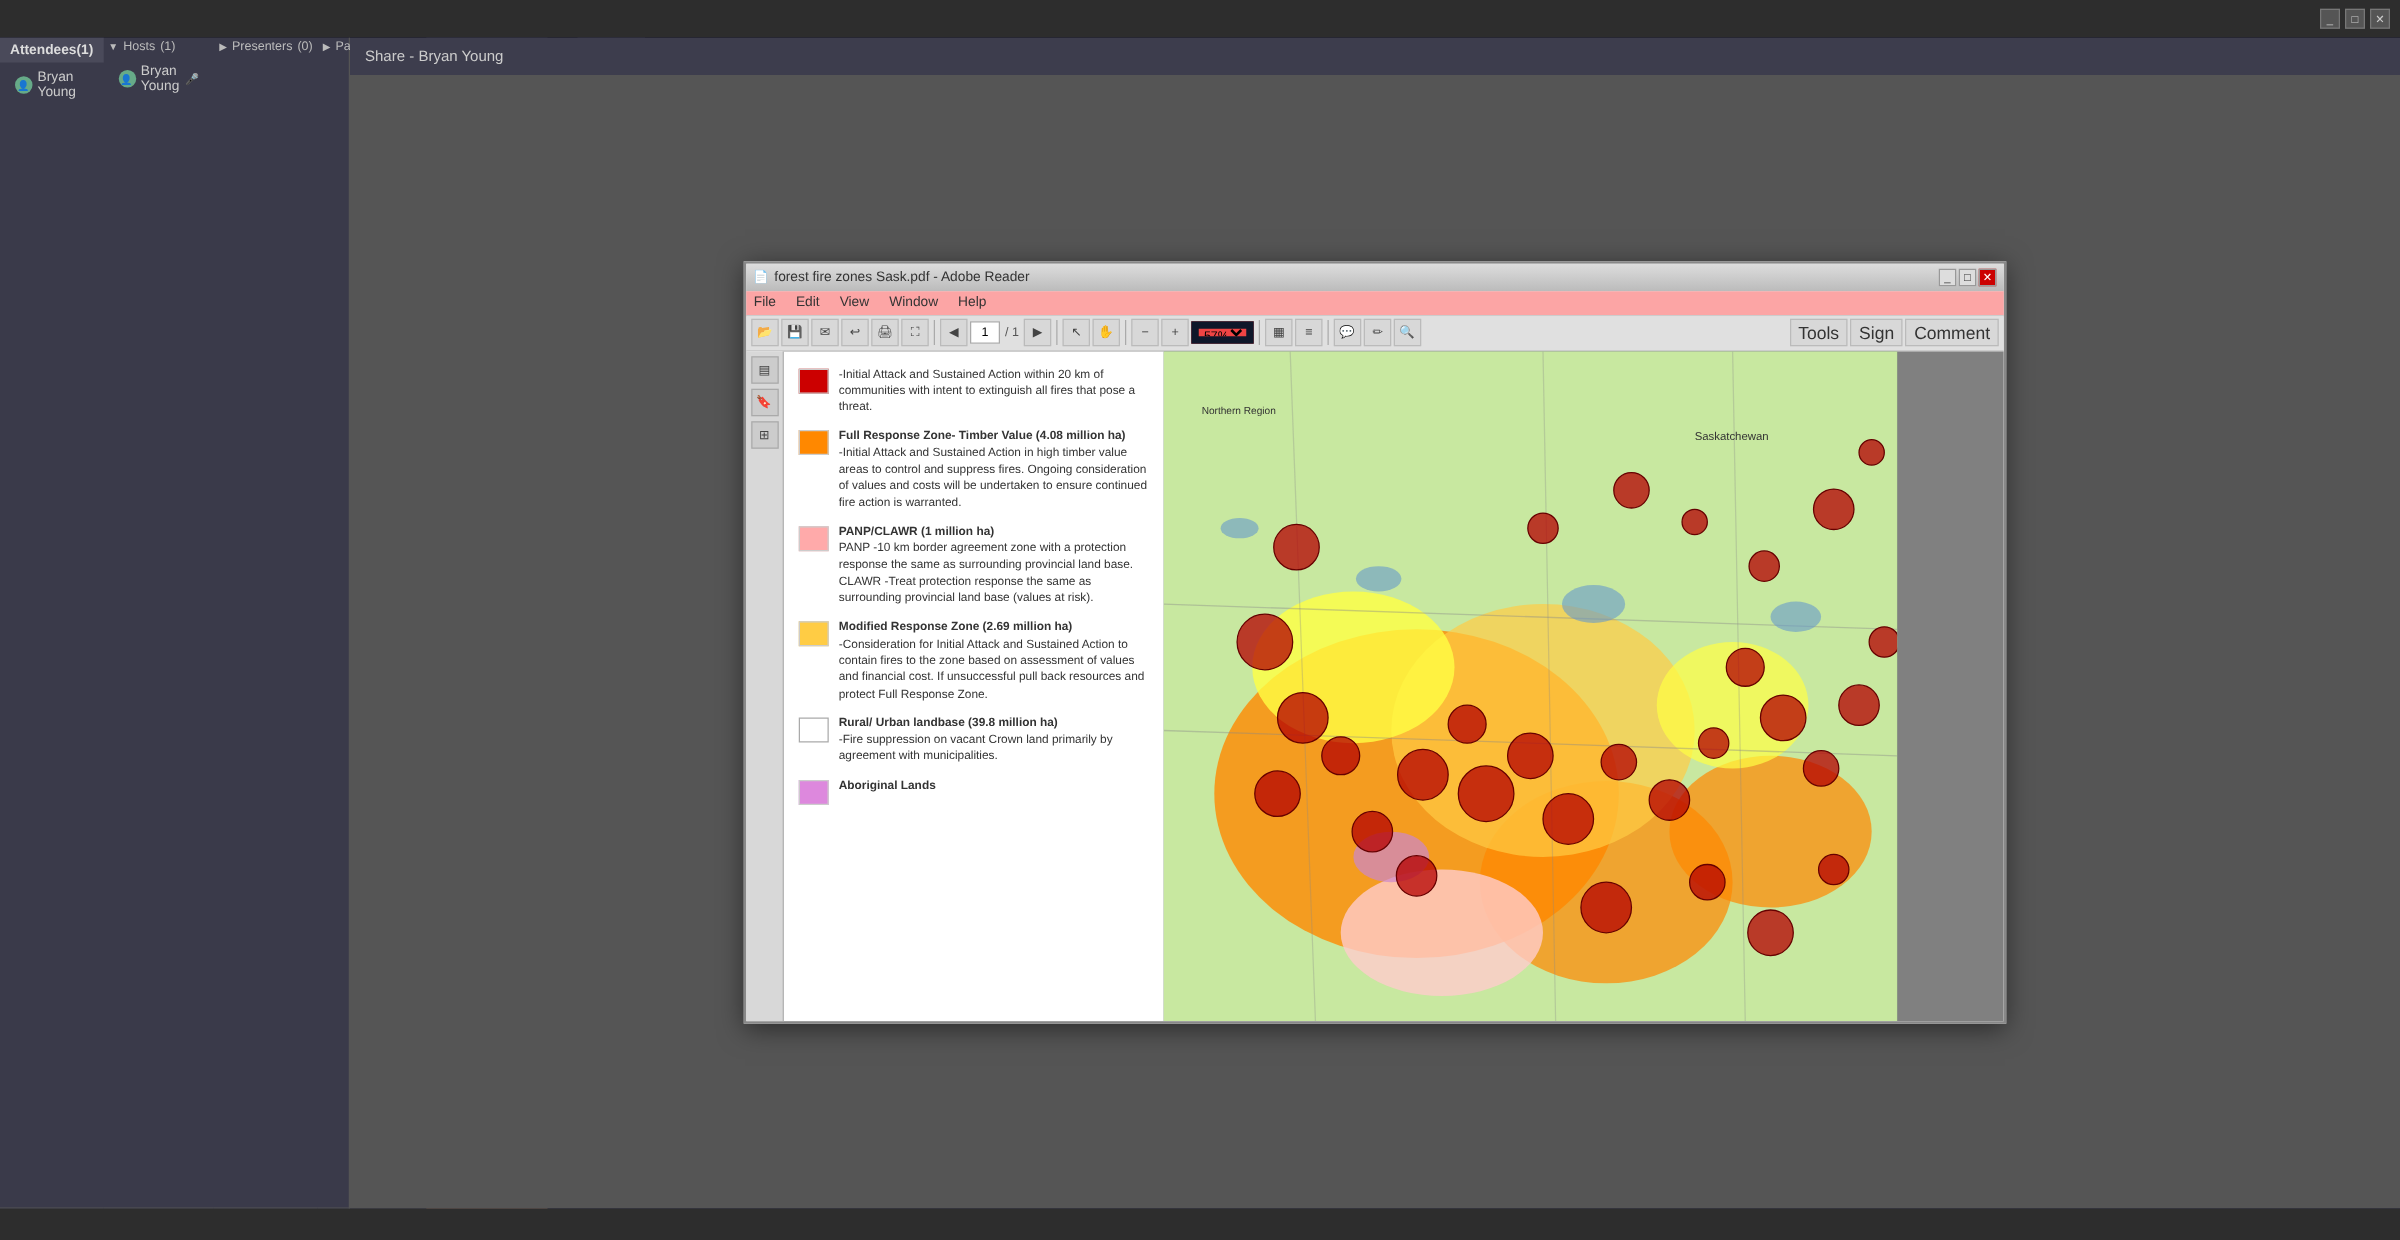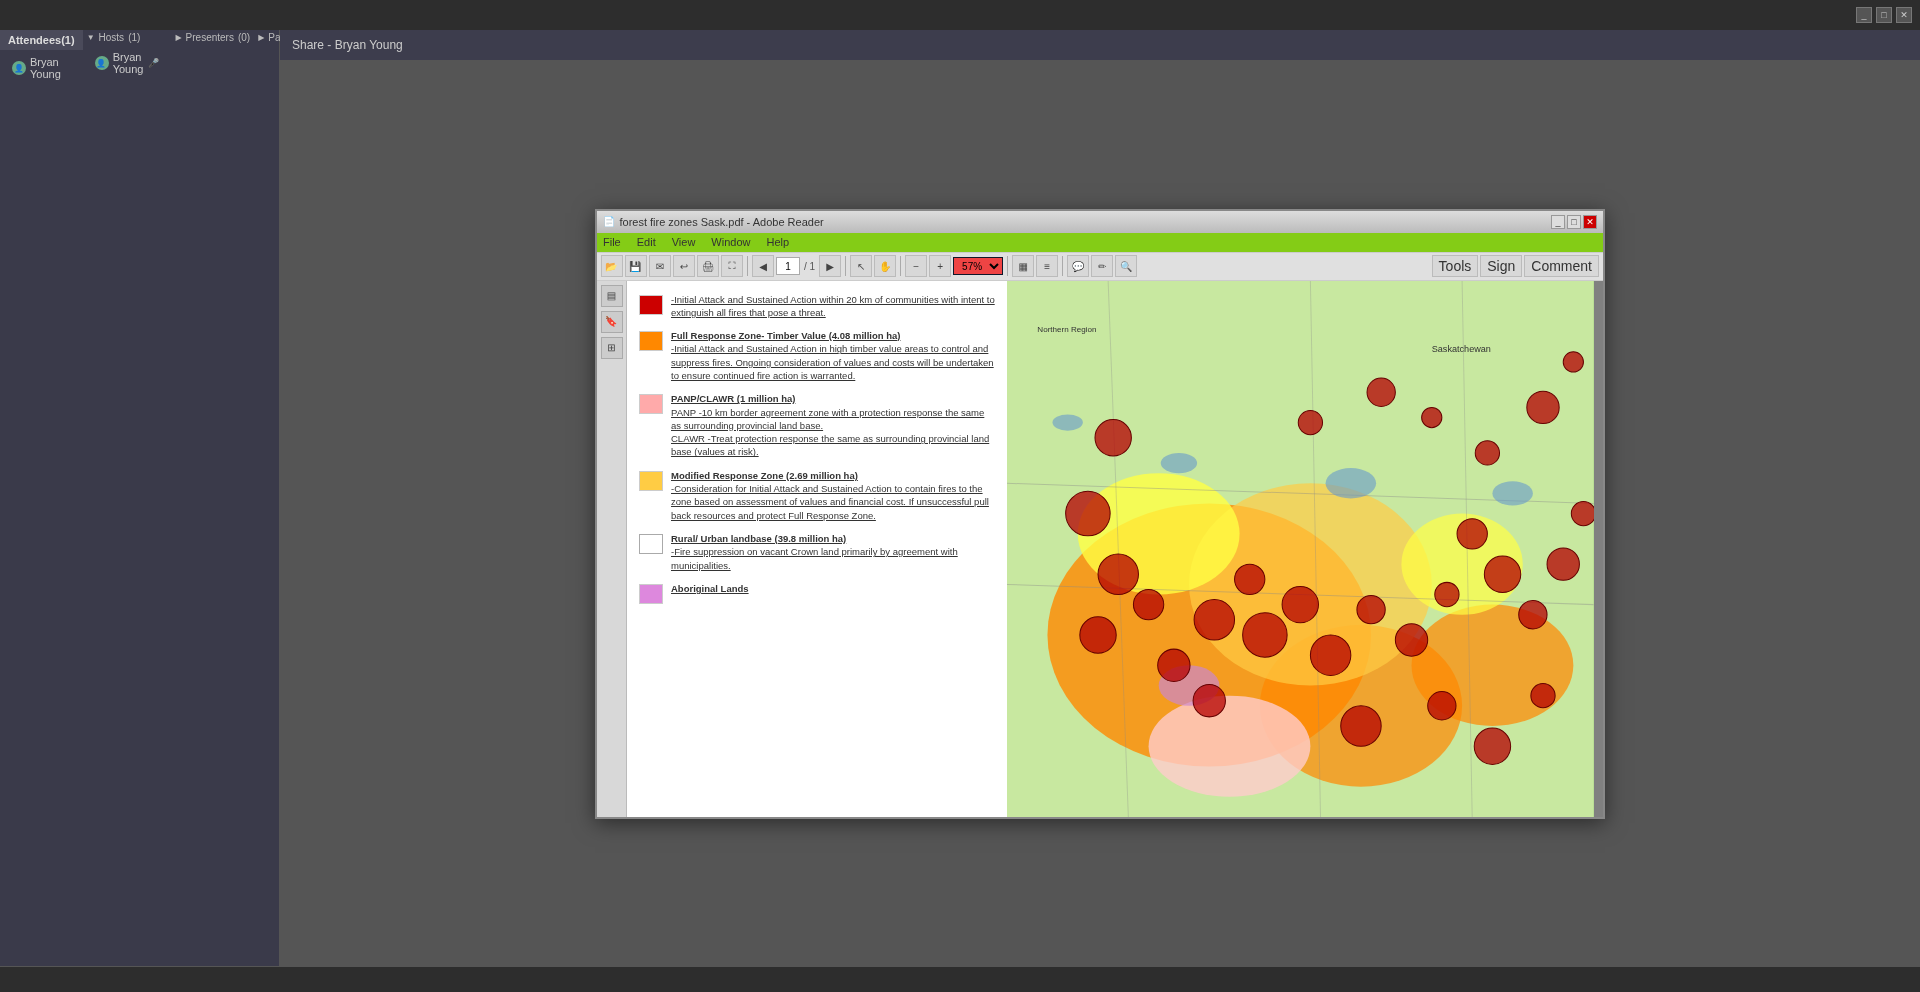--- a/index.html
+++ b/index.html
@@ -202,21 +202,21 @@
 
     .adobe-title-controls { display: flex; gap: 2px; }
     .adobe-ctrl-btn {
       width: 14px; height: 14px;
       display: flex; align-items: center; justify-content: center;
       font-size: 9px; border: 1px solid #999; background: #ddd; cursor: pointer; color: #333;
     }
     .adobe-ctrl-btn.close { background: #c00; color: white; }
 
     .adobe-menu-bar {
-      background: #84cc16;
+      background: #fca5a5;
       height: 20px;
       display: flex;
       align-items: center;
       padding: 0 4px;
       gap: 12px;
       font-size: 11px;
       color: #333;
       flex-shrink: 0;
       border-bottom: 1px solid #ccc;
     }
@@ -250,24 +250,23 @@
       text-align: center;
       font-size: 10px;
       background: white;
     }
 
     .tb-label { font-size: 10px; color: #555; padding: 0 2px; }
 
     .tb-zoom-select {
       height: 18px;
       font-size: 10px;
-      border: 1px solid #0f172a;
+      border: 6px solid #0f172a;
       background: #ef4444;
       width: 50px;
-      text-align: center;
     }
 
     .tb-spacer { flex: 1; }
 
     .tb-right-btn {
       padding: 2px 6px;
       font-size: 14px;
       background: #d8d8d8;
       border: 1px solid #bbb;
       cursor: pointer;
@@ -308,28 +307,27 @@
     }
 
     
     .pdf-page {
       display: flex;
       height: 100%;
       overflow: hidden;
     }
 
     .pdf-legend {
-      width: 380px;
+      width: 304px;
       background: white;
       padding: 12px;
       overflow-y: auto;
       font-size: 10px;
       color: #333;
       flex-shrink: 0;
-      text-decoration: underline;
     }
 
     .legend-item {
       display: flex;
       align-items: flex-start;
       gap: 8px;
       margin-bottom: 10px;
     }
 
     .legend-color-box {

